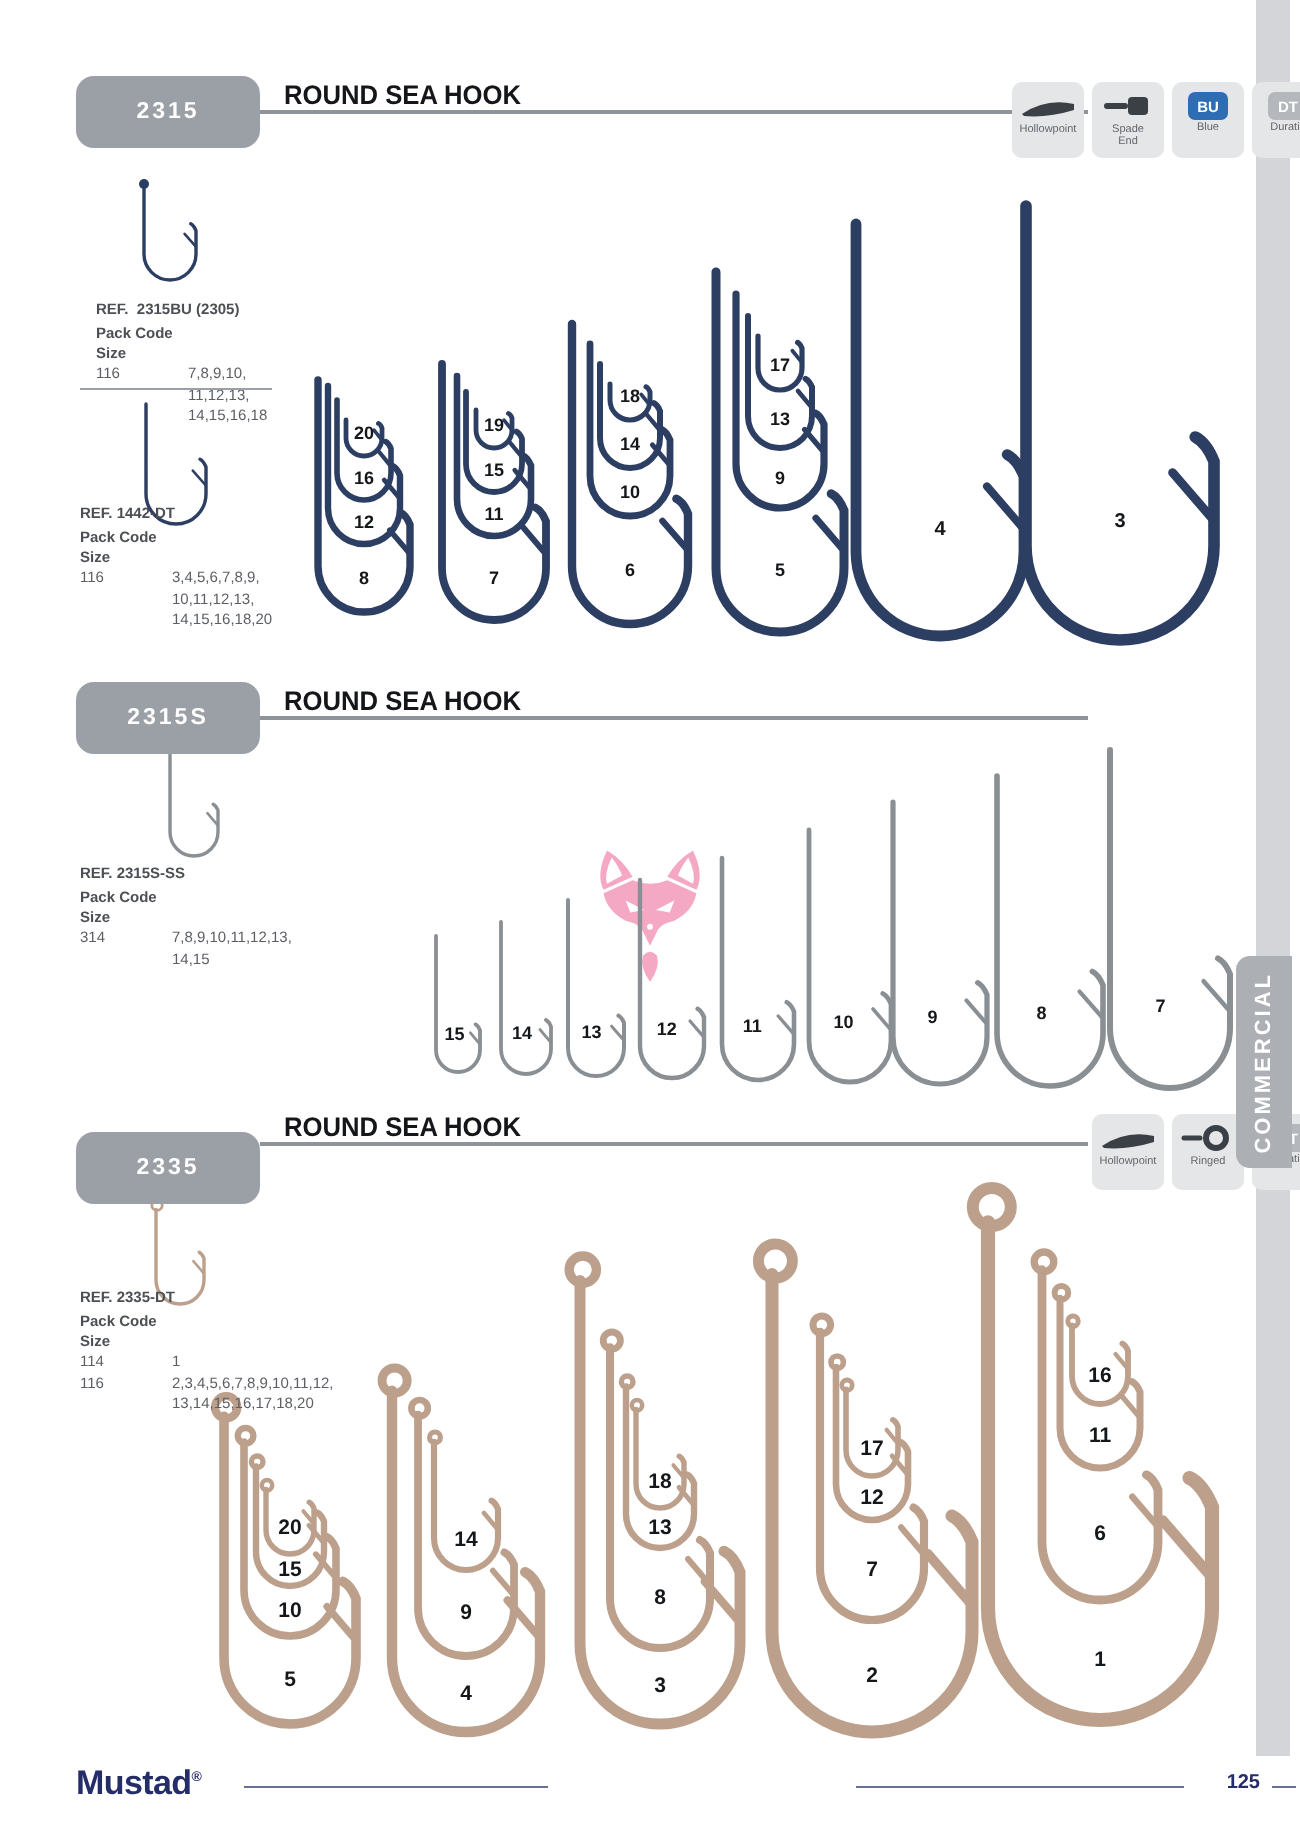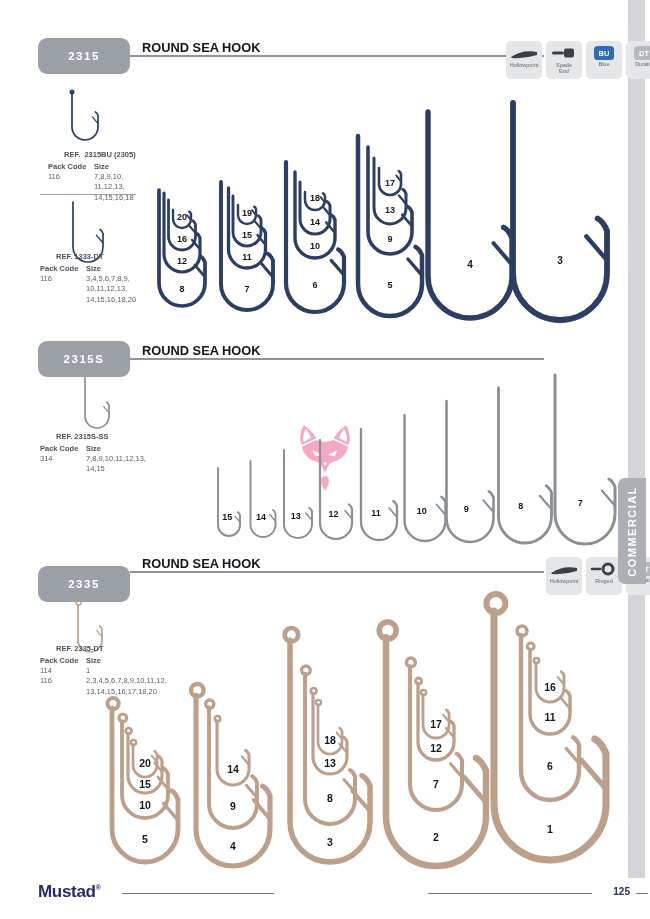--- a/index.html
+++ b/index.html
@@ -18,22 +18,22 @@
             flex-direction:column;align-items:center;padding-top:4px;box-sizing:border-box;}
   .glyph{display:block;}
   .feature-label{font-size:5.5px;color:#63676c;text-align:center;white-space:pre-line;line-height:1.15;margin-top:1px;}
   .badge{width:20px;height:14px;border-radius:3.5px;display:flex;align-items:center;justify-content:center;
          font-size:7.5px;font-weight:bold;color:#fff;margin-top:1px;}
   .badge.bu{background:#2e6cb3;}
   .badge.dt{background:#b4b8bd;}
   .badge.ss{background:#fff;border:1.3px solid #2a2d30;color:#1e2124;box-sizing:border-box;}
   
   .ref-block{position:absolute;font-size:7.5px;color:#5b5f64;line-height:1.35;z-index:3;}
-  .ref-title{font-weight:bold;color:#4c5055;margin-bottom:2px;white-space:pre;margin-left:16px;}
-  .ref-head{display:flex;font-weight:bold;color:#4c5055;}
+  .ref-title{font-weight:bold;color:#4c5055;margin-bottom:2px;white-space:pre;}
+  .ref-head{display:flex;font-weight:bold;color:#4c5055;flex-direction:column;}
   .col-pack{width:46px;flex:none;}
   .ref-row{display:flex;}
   .ref-sizes{white-space:pre-line;}
   .ref-divider{position:absolute;left:40px;width:96px;height:1px;background:#9aa0a6;z-index:3;}
   
   .side-strip{position:absolute;left:628px;top:0;width:17px;height:878px;background:#d3d5d8;z-index:2;}
   .side-tab{position:absolute;left:618px;top:478px;width:28px;height:106px;background:#acafb4;
             border-radius:7px 0 0 7px;display:flex;align-items:center;justify-content:center;z-index:5;}
   .side-tab span{writing-mode:vertical-rl;transform:rotate(180deg);color:#fff;font-weight:bold;
             font-size:11px;letter-spacing:1.5px;}
@@ -290,21 +290,21 @@
     </div>
     <div class="ref-row">
       <span class="col-pack">116</span>
       <span class="ref-sizes">7,8,9,10,
 11,12,13,
 14,15,16,18</span>
     </div>
   </div>
   <div class="ref-divider" style="top:194px"></div>
   <div class="ref-block" style="left:40px;top:252px">
-    <div class="ref-title">REF. 1333-DT</div>
+    <div class="ref-title">REF. 1442-DT</div>
     <div class="ref-head">
       <span class="col-pack">Pack Code</span>
       <span>Size</span>
     </div>
     <div class="ref-row">
       <span class="col-pack">116</span>
       <span class="ref-sizes">3,4,5,6,7,8,9,
 10,11,12,13,
 14,15,16,18,20</span>
     </div>

